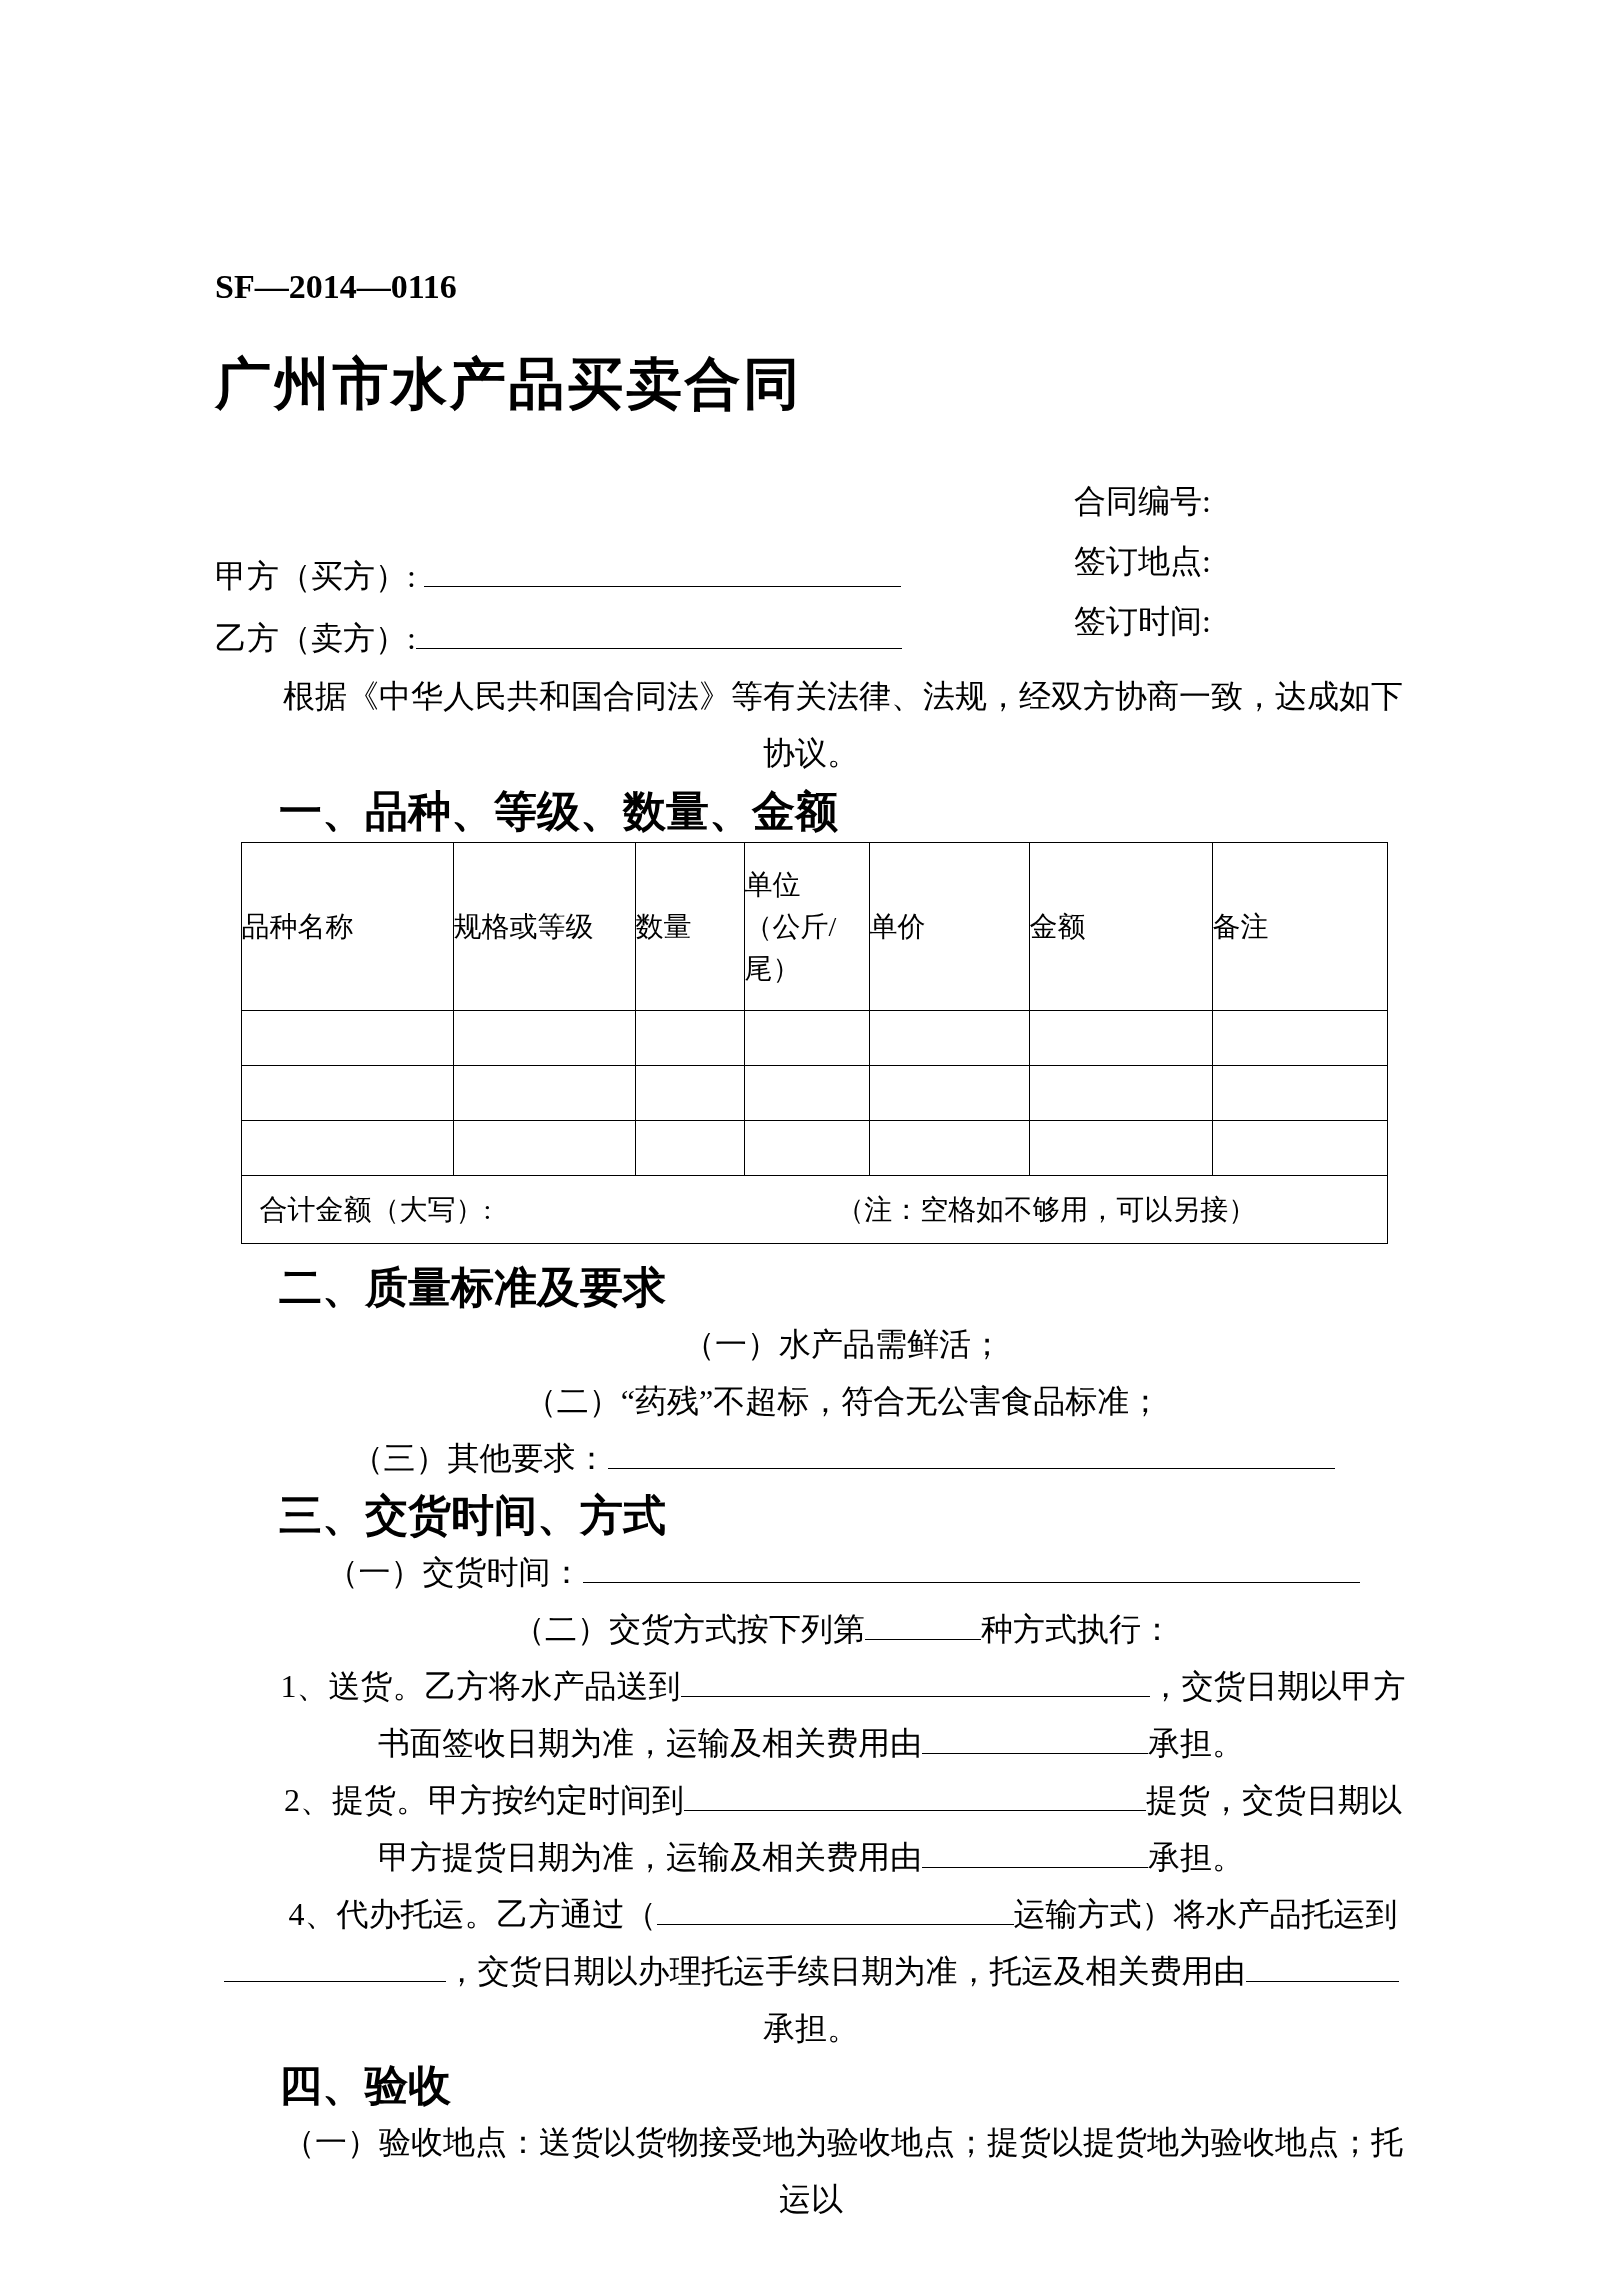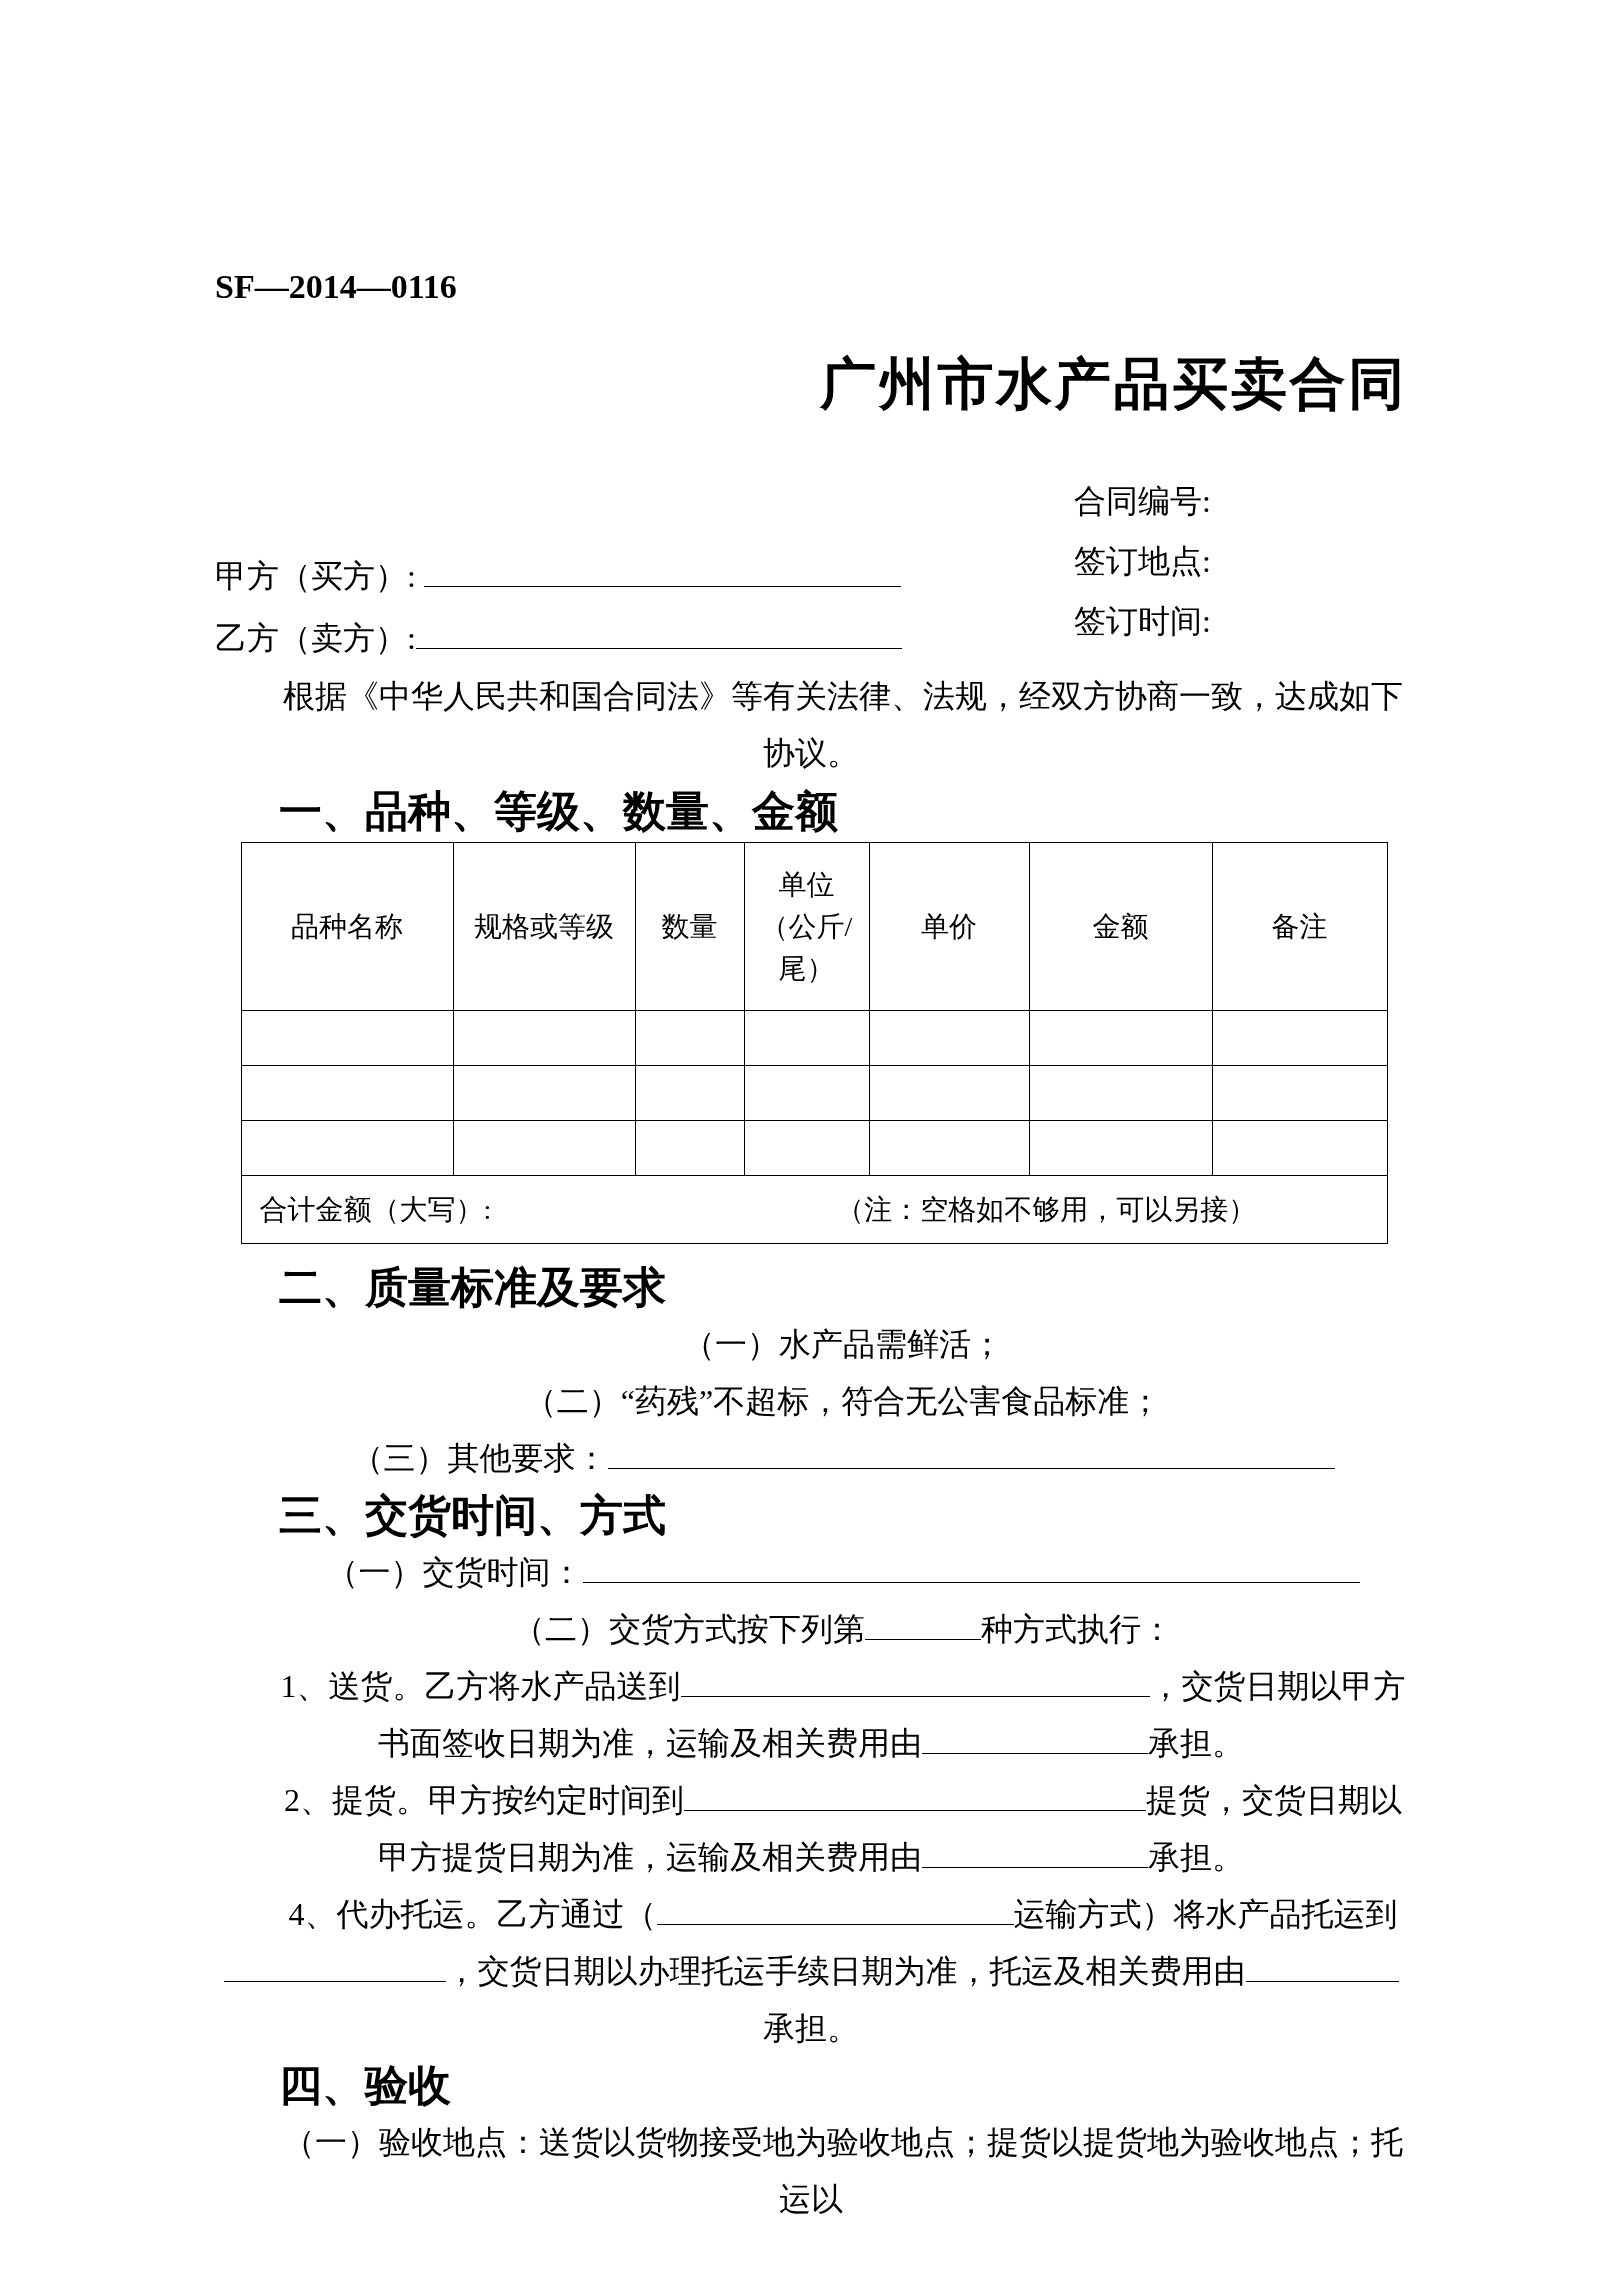--- a/index.html
+++ b/index.html
@@ -20,21 +20,21 @@
     border-radius: 23px;
   }
   .doc-code {
     font-size: 34px;
     font-weight: bold;
     line-height: 45px;
     font-family: "Liberation Serif", serif;
   }
   .doc-title {
     margin-top: 41px;
-    text-align: right;
+    text-align: left;
     font-family: "Liberation Sans", sans-serif;
     font-weight: bold;
     font-size: 56px;
     line-height: 68px;
     letter-spacing: 2.7px;
   }
   .header-block {
     position: relative;
     margin-top: 55px;
     height: 195px;
@@ -70,21 +70,20 @@
   .goods-table {
     border-collapse: collapse;
     table-layout: fixed;
     width: 1145px;
     margin-left: 25.5px;
     margin-top: 5.5px;
     font-size: 28px;
   }
   .goods-table td {
     border: 1.8px solid #000;
-    text-align: center;
     vertical-align: middle;
     padding: 0;
   }
   .goods-table tr.head-row td { height: 168px; line-height: 42px; }
   .goods-table tr.data-row td { height: 55px; }
   .goods-table tr.foot-row td { height: 68px; text-align: left; }
   .total-row {
     display: flex;
     align-items: center;
     padding-left: 18px;

